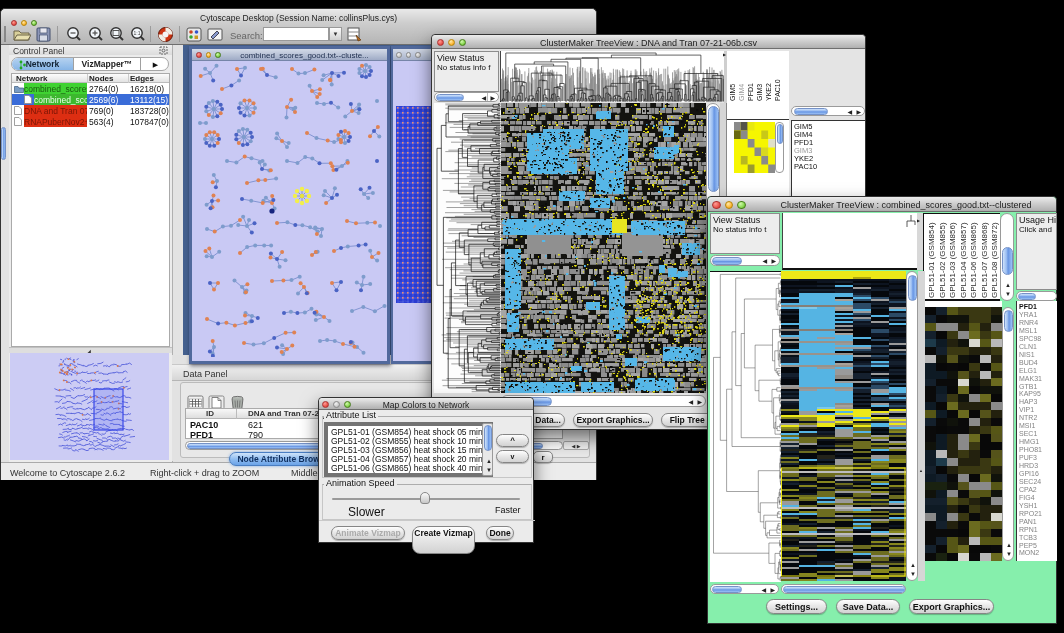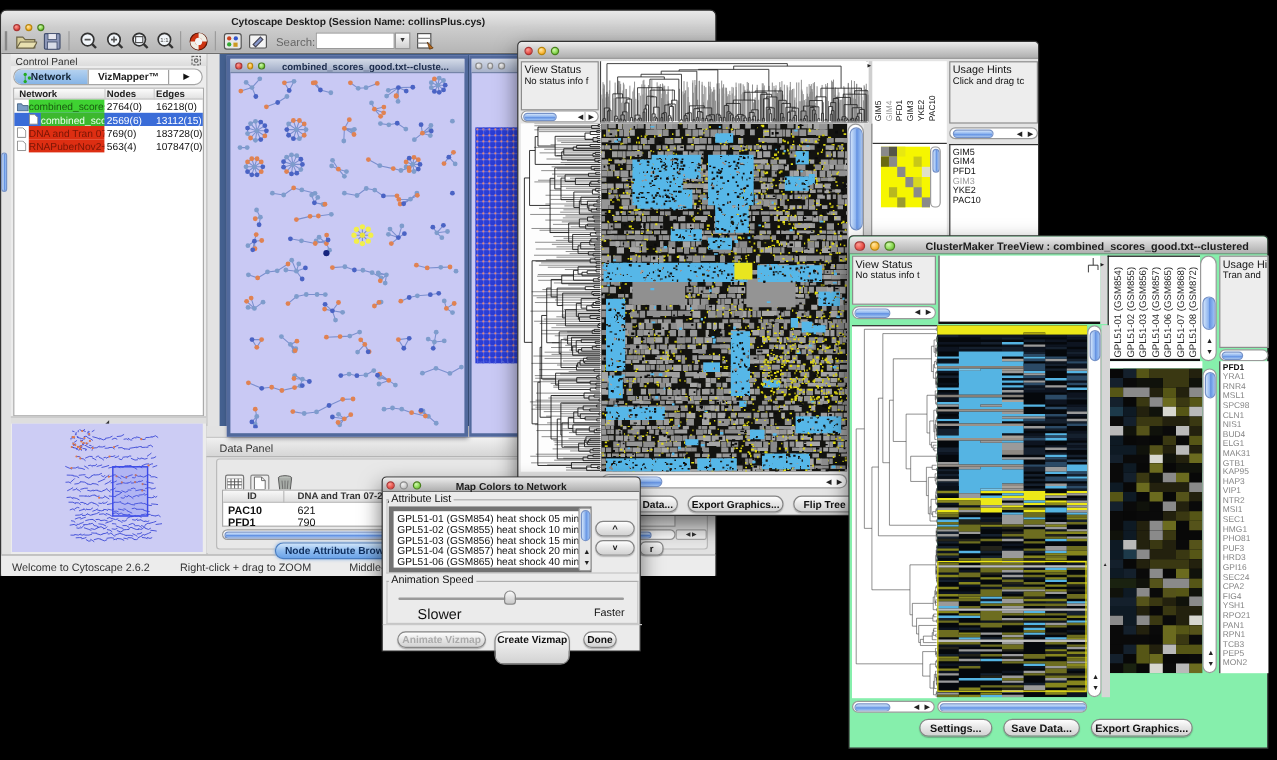--- a/index.html
+++ b/index.html
@@ -3,21 +3,21 @@
 *{margin:0;padding:0;box-sizing:border-box;}
 html,body{width:1064px;height:633px;background:#000;overflow:hidden;font-family:"Liberation Sans",sans-serif;}
 .a{position:absolute;}
 .win{position:absolute;border:1px solid #333;border-radius:5px 5px 0 0;box-shadow:0 8px 18px rgba(0,0,0,0.55);}
 .tbar{position:absolute;left:0;right:0;top:0;background:linear-gradient(#ececec,#cfcfcf 45%,#b2b2b2 96%,#9a9a9a);border-bottom:1px solid #6e6e6e;border-radius:5px 5px 0 0;}
 .tl{position:absolute;border-radius:50%;}
 .tl.r{background:radial-gradient(circle at 35% 30%,#ff9d96,#ec5b52 55%,#c62b22);border:0.5px solid #a33;}
 .tl.o{background:radial-gradient(circle at 35% 30%,#ffe9a8,#fdbc40 55%,#e1940e);border:0.5px solid #b8860b;}
 .tl.g{background:radial-gradient(circle at 35% 30%,#d2f8ae,#8edc58 55%,#56a420);border:0.5px solid #487f1c;}
 .tl.x{background:radial-gradient(circle at 35% 30%,#f2f2f2,#cfcfcf 55%,#a9a9a9);border:0.5px solid #8a8a8a;}
-.ttext{position:absolute;left:0;right:0;text-align:center;font-weight:bold;color:#1c1c1c;white-space:nowrap;}
+.ttext{position:absolute;left:0;right:0;text-align:center;font-weight:normal;color:#1c1c1c;white-space:nowrap;}
 .hsb{position:absolute;background:#fff;border:1px solid #9a9a9a;border-radius:7px;overflow:hidden;}
 .hth{position:absolute;top:0.5px;bottom:0.5px;border-radius:6px;background:linear-gradient(#cfe2fa,#8fb5ef 45%,#6492e2 55%,#9cc2f5);border:0.5px solid #7592c8;}
 .vth{position:absolute;left:0.5px;right:0.5px;border-radius:6px;background:linear-gradient(90deg,#cfe2fa,#8fb5ef 45%,#6492e2 55%,#9cc2f5);border:0.5px solid #7592c8;}
 .vsb{position:absolute;background:#fff;border:1px solid #9a9a9a;border-radius:7px;}
 .arr{position:absolute;font-size:6px;color:#222;line-height:1;}
 .pill{position:absolute;background:linear-gradient(#fefefe,#e8e8e8 45%,#d2d2d2);border:1px solid #858585;border-radius:8px;color:#111;font-weight:bold;text-align:center;box-shadow:0 1px 1px rgba(0,0,0,0.25);}
 .pnl{position:absolute;background:#e9e9e9;border:1px solid #8c8c8c;}
 </style></head><body>
 <div class="win" style="left:0px;top:8px;width:597px;height:472px;background:#e2e2e2">
     <div class="tbar" style="height:36px;background:linear-gradient(#e9e9e9,#cdcdcd 40%,#b5b5b5 100%)"></div>
@@ -989,20 +989,21 @@
         <line x1="2.3" y1="196.7" x2="5.2" y2="199.7" stroke="#5a6ad8" stroke-width="0.6"></line>
         <line x1="25.9" y1="-2.8" x2="26.6" y2="-0.8" stroke="#5a6ad8" stroke-width="0.6"></line>
         <line x1="4.1" y1="200.0" x2="2.0" y2="200.6" stroke="#5a6ad8" stroke-width="0.6"></line>
       </svg></div>
   </div>
 <div class="win" style="left:431px;top:34px;width:435px;height:396px;background:#e4e4e4;border-radius:4px 4px 0 0">
     <div class="tbar" style="height:14px;border-radius:4px 4px 0 0"></div>
     <div class="tl r" style="left:5px;top:3.5px;width:7px;height:7px"></div>
     <div class="tl o" style="left:16px;top:3.5px;width:7px;height:7px"></div>
     <div class="tl g" style="left:27px;top:3.5px;width:7px;height:7px"></div>
+    <div class="ttext" style="top:3px;font-size:9px">ClusterMaker TreeView : DNA and Tran 07-21-06b.csv</div>
     <div class="pnl" style="left:2px;top:16px;width:65px;height:41px;background:#ededed;font-size:8.5px;color:#111">
       <div style="position:absolute;left:2px;top:1px;font-size:9px">View Status</div>
       <div style="position:absolute;left:2px;top:11px;font-size:8px;white-space:nowrap">No status info f</div>
     </div>
     <div class="hsb" style="left:2px;top:57px;width:65px;height:10px">
       <div class="hth" style="left:1px;width:28px"></div>
       <span class="arr" style="right:12px;top:2px">◀</span>
       <span class="arr" style="right:3px;top:2px">▶</span>
       <span class="a" style="right:10px;top:0;width:1px;height:10px;background:#bbb"></span>
     </div>
@@ -1014,24 +1015,20 @@
     <div class="a" style="left:292px;top:16px;width:3px;height:52px;background:#cfcfcf">
       <span class="arr" style="left:-1px;top:2px;font-size:4px">▶</span>
     </div>
     <div class="a" style="left:295px;top:16px;width:62px;height:69px;background:#fff;border-bottom:1px solid #333">
       <div class="a" style="left:2px;top:50px;font-size:7px;color:#111;transform:rotate(-90deg);transform-origin:0 0;white-space:nowrap">GIM5</div>
       <div class="a" style="left:11px;top:50px;font-size:7px;color:#999;transform:rotate(-90deg);transform-origin:0 0;white-space:nowrap">GIM4</div>
       <div class="a" style="left:20px;top:50px;font-size:7px;color:#111;transform:rotate(-90deg);transform-origin:0 0;white-space:nowrap">PFD1</div>
       <div class="a" style="left:29px;top:50px;font-size:7px;color:#111;transform:rotate(-90deg);transform-origin:0 0;white-space:nowrap">GIM3</div>
       <div class="a" style="left:38px;top:50px;font-size:7px;color:#111;transform:rotate(-90deg);transform-origin:0 0;white-space:nowrap">YKE2</div>
       <div class="a" style="left:47px;top:50px;font-size:7px;color:#111;transform:rotate(-90deg);transform-origin:0 0;white-space:nowrap">PAC10</div>
-    </div>
-    <div class="pnl" style="left:359px;top:16px;width:74px;height:52px;background:#ededed">
-      <div style="position:absolute;left:2px;top:1px;font-size:9px;color:#111">Usage Hints</div>
-      <div style="position:absolute;left:2px;top:11px;font-size:8px;color:#111;white-space:nowrap">Click and drag tc</div>
     </div>
     <div class="hsb" style="left:359px;top:71px;width:74px;height:10px">
       <div class="hth" style="left:2px;width:34px"></div>
       <span class="arr" style="right:12px;top:2px">◀</span>
       <span class="arr" style="right:3px;top:2px">▶</span>
     </div>
     <div class="a" style="left:2px;top:68px;width:67px;height:290px;background:#fff;border-right:1px solid #333"><svg width="67" height="290" viewBox="0 0 67 290" style="">
         <rect width="67" height="290" fill="#fdfdfd"></rect>
         <path d="M67 0.0H11.3M67 1.8H11.3M67 3.6H14.1M67 5.2H11.3M67 6.7H15.1M67 12.8H29.8M67 14.4H30.4M67 15.8H33.6M67 17.6H24.8M67 19.8H11.0M67 21.4H19.5M67 22.8H34.8M67 24.4H15.7M67 26.6H29.8M67 28.0H33.4M67 29.5H21.4M67 30.8H38.5M67 32.4H33.2M67 34.1H36.7M67 36.0H25.7M67 37.7H30.1M67 39.2H17.0M67 42.1H26.0M67 43.8H30.2M67 45.5H41.0M67 47.2H14.4M67 48.6H11.3M67 50.5H24.5M67 52.4H33.2M67 53.9H37.6M67 55.6H24.3M67 59.7H20.6M67 61.6H34.2M67 63.2H24.8M67 65.0H37.7M67 67.0H20.5M67 68.6H36.3M67 70.6H15.2M67 71.9H35.5M67 73.8H32.8M67 75.7H7.8M67 77.0H37.2M67 78.6H35.0M67 80.4H20.4M67 81.9H34.2M67 84.0H26.8M67 86.0H41.5M67 87.4H8.9M67 88.9H15.6M67 90.6H24.0M67 94.1H27.1M67 95.6H35.6M67 97.3H29.2M67 98.9H11.9M67 100.6H25.9M67 102.7H29.7M67 104.5H12.5M67 106.6H37.4M67 108.4H40.7M67 109.7H11.0M67 111.3H29.7M67 113.4H20.9M67 114.8H12.3M67 116.1H16.9M67 118.0H15.1M67 119.7H22.5M67 121.6H36.7M67 125.8H14.2M67 127.2H13.6M67 130.6H14.5M67 132.8H27.6M67 134.5H39.5M67 138.3H18.0M67 140.1H9.1M67 142.2H21.3M67 143.5H10.2M67 145.1H13.2M67 147.0H28.5M67 149.1H11.7M67 151.2H33.8M67 154.9H36.0M67 156.3H8.0M67 157.9H36.6M67 159.5H34.0M67 161.0H29.6M67 162.9H19.1M67 164.7H11.1M67 166.6H15.8M67 167.9H29.4M67 170.1H25.5M67 172.3H17.3M67 173.6H38.6M67 175.2H17.1M67 176.8H28.3M67 178.8H35.5M67 180.7H36.6M67 182.6H25.9M67 184.8H37.0M67 186.6H25.2M67 188.7H40.4M67 190.5H19.8M67 192.3H25.6M67 193.7H10.5M67 195.7H19.8M67 197.8H35.1M67 199.8H8.9M67 201.2H30.2M67 205.0H15.3M67 206.7H39.9M67 208.6H32.8M67 210.0H11.7M67 212.2H12.0M67 213.5H18.2M67 215.1H10.5M67 216.5H24.9M67 218.4H27.1M67 219.7H27.1M67 224.6H12.7M67 226.8H26.6M67 228.7H22.9M67 230.5H12.3M67 231.9H7.6M67 233.2H34.5M67 234.6H10.2M67 236.3H12.2M67 238.0H9.1M67 240.0H19.1M67 241.8H33.0M67 243.8H21.1M67 245.6H40.0M67 249.4H21.9M67 250.9H11.7M67 254.4H34.7M67 255.8H13.0M67 257.5H40.1M67 260.9H17.3M67 262.6H39.8M67 264.2H27.1M67 265.5H28.1M67 267.6H28.1M67 269.1H36.0M67 271.1H26.5M67 272.8H41.1M67 275.5H12.5M67 277.2H7.9M67 278.8H35.4M67 280.5H27.8M67 282.7H8.6M67 284.4H22.0M67 286.5H37.6M67 288.7H37.7" stroke="#8a8a8a" stroke-width="0.8" fill="none"></path>
         <path d="M66.0 70.4L63.1 70.4M66.0 72.1L63.1 72.1M63.1 70.4L63.1 72.1M66.0 121.8L62.7 121.8M66.0 123.5L62.7 123.5M62.7 121.8L62.7 123.5M66.0 204.7L61.0 204.7M66.0 206.3L61.0 206.3M61.0 204.7L61.0 206.3M66.0 219.6L62.5 219.6M66.0 221.2L62.5 221.2M62.5 219.6L62.5 221.2M66.0 5.8L63.3 5.8M66.0 7.5L63.3 7.5M63.3 5.8L63.3 7.5M66.0 30.7L64.5 30.7M66.0 32.3L64.5 32.3M64.5 30.7L64.5 32.3M66.0 103.6L61.6 103.6M66.0 105.2L61.6 105.2M61.6 103.6L61.6 105.2M66.0 181.5L62.0 181.5M66.0 183.1L62.0 183.1M62.0 181.5L62.0 183.1M66.0 148.3L62.4 148.3M66.0 150.0L62.4 150.0M62.4 148.3L62.4 150.0M66.0 166.5L65.1 166.5M66.0 168.2L65.1 168.2M65.1 166.5L65.1 168.2M66.0 40.6L62.4 40.6M66.0 42.3L62.4 42.3M62.4 40.6L62.4 42.3M66.0 209.6L64.4 209.6M66.0 211.3L64.4 211.3M64.4 209.6L64.4 211.3M66.0 184.8L62.7 184.8M66.0 186.4L62.7 186.4M62.7 184.8L62.7 186.4M66.0 17.4L57.7 17.4M66.0 19.1L57.7 19.1M57.7 17.4L57.7 19.1M66.0 37.3L61.2 37.3M66.0 38.9L61.2 38.9M61.2 37.3L61.2 38.9M66.0 270.9L60.1 270.9M66.0 272.6L60.1 272.6M60.1 270.9L60.1 272.6M66.0 262.7L57.6 262.7M66.0 264.3L57.6 264.3M57.6 262.7L57.6 264.3M66.0 95.3L63.5 95.3M66.0 96.9L63.5 96.9M63.5 95.3L63.5 96.9M66.0 254.4L63.1 254.4M66.0 256.0L63.1 256.0M63.1 254.4L63.1 256.0M66.0 216.3L62.6 216.3M66.0 217.9L62.6 217.9M62.6 216.3L62.6 217.9M66.0 234.5L63.2 234.5M66.0 236.1L63.2 236.1M63.2 234.5L63.2 236.1M66.0 47.2L64.4 47.2M66.0 48.9L64.4 48.9M64.4 47.2L64.4 48.9M66.0 241.1L65.2 241.1M66.0 242.8L65.2 242.8M65.2 241.1L65.2 242.8M63.1 255.2L61.2 255.2M66.0 257.7L61.2 257.7M61.2 255.2L61.2 257.7M66.0 275.9L60.1 275.9M66.0 277.6L60.1 277.6M60.1 275.9L60.1 277.6M66.0 83.7L55.5 83.7M66.0 85.3L55.5 85.3M55.5 83.7L55.5 85.3M66.0 161.6L63.4 161.6M66.0 163.2L63.4 163.2M63.4 161.6L63.4 163.2M62.4 149.1L60.4 149.1M66.0 151.6L60.4 151.6M60.4 149.1L60.4 151.6M66.0 87.0L61.2 87.0M66.0 88.7L61.2 88.7M61.2 87.0L61.2 88.7M57.7 18.2L46.5 18.2M66.0 20.7L46.5 20.7M46.5 18.2L46.5 20.7M62.7 122.6L55.3 122.6M66.0 125.1L55.3 125.1M55.3 122.6L55.3 125.1M63.3 6.6L57.9 6.6M66.0 9.1L57.9 9.1M57.9 6.6L57.9 9.1M66.0 194.7L55.0 194.7M66.0 196.4L55.0 196.4M55.0 194.7L55.0 196.4M66.0 128.4L64.4 128.4M66.0 130.1L64.4 130.1M64.4 128.4L64.4 130.1M66.0 214.6L57.8 214.6M62.6 217.1L57.8 217.1M57.8 214.6L57.8 217.1M60.4 150.4L59.4 150.4M66.0 153.3L59.4 153.3M59.4 150.4L59.4 153.3M66.0 154.9L65.1 154.9M66.0 156.6L65.1 156.6M65.1 154.9L65.1 156.6M64.4 210.5L63.3 210.5M66.0 212.9L63.3 212.9M63.3 210.5L63.3 212.9M66.0 77.1L60.1 77.1M66.0 78.7L60.1 78.7M60.1 77.1L60.1 78.7M57.6 263.5L56.6 263.5M66.0 266.0L56.6 266.0M56.6 263.5L56.6 266.0M56.6 264.7L55.7 264.7M66.0 267.6L55.7 267.6M55.7 264.7L55.7 267.6M66.0 198.0L53.2 198.0M66.0 199.7L53.2 199.7M53.2 198.0L53.2 199.7M66.0 237.8L57.5 237.8M66.0 239.5L57.5 239.5M57.5 237.8L57.5 239.5M60.1 271.8L57.7 271.8M66.0 274.3L57.7 274.3M57.7 271.8L57.7 274.3M66.0 145.0L64.5 145.0M66.0 146.7L64.5 146.7M64.5 145.0L64.5 146.7M63.3 211.7L46.6 211.7M57.8 215.8L46.6 215.8M46.6 211.7L46.6 215.8M66.0 14.1L63.9 14.1M66.0 15.7L63.9 15.7M63.9 14.1L63.9 15.7M66.0 67.1L60.8 67.1M66.0 68.8L60.8 68.8M60.8 67.1L60.8 68.8M63.1 71.3L58.7 71.3M66.0 73.7L58.7 73.7M58.7 71.3L58.7 73.7M63.2 235.3L52.0 235.3M57.5 238.6L52.0 238.6M52.0 235.3L52.0 238.6M66.0 29.0L61.7 29.0M64.5 31.5L61.7 31.5M61.7 29.0L61.7 31.5M62.7 185.6L59.6 185.6M66.0 188.1L59.6 188.1M59.6 185.6L59.6 188.1M66.0 261.0L54.3 261.0M55.7 266.2L54.3 266.2M54.3 261.0L54.3 266.2M66.0 90.3L62.4 90.3M66.0 92.0L62.4 92.0M62.4 90.3L62.4 92.0M66.0 141.7L60.6 141.7M66.0 143.3L60.6 143.3M60.6 141.7L60.6 143.3M66.0 55.5L64.3 55.5M66.0 57.2L64.3 57.2M64.3 55.5L64.3 57.2M62.5 220.4L57.9 220.4M66.0 222.9L57.9 222.9M57.9 220.4L57.9 222.9M66.0 179.8L50.4 179.8M62.0 182.3L50.4 182.3M50.4 179.8L50.4 182.3M66.0 246.1L63.3 246.1M66.0 247.7L63.3 247.7M63.3 246.1L63.3 247.7M66.0 115.2L62.8 115.2M66.0 116.8L62.8 116.8M62.8 115.2L62.8 116.8M66.0 244.4L53.6 244.4M63.3 246.9L53.6 246.9M53.6 244.4L53.6 246.9M60.8 67.9L56.7 67.9M58.7 72.5L56.7 72.5M56.7 67.9L56.7 72.5M66.0 100.3L61.4 100.3M66.0 101.9L61.4 101.9M61.4 100.3L61.4 101.9M64.4 48.1L58.3 48.1M66.0 50.5L58.3 50.5M58.3 48.1L58.3 50.5M63.5 96.1L58.4 96.1M66.0 98.6L58.4 98.6M58.4 96.1L58.4 98.6M66.0 159.9L57.7 159.9M63.4 162.4L57.7 162.4M57.7 159.9L57.7 162.4M55.0 195.5L52.2 195.5M53.2 198.9L52.2 198.9M52.2 195.5L52.2 198.9M66.0 108.5L60.2 108.5M66.0 110.2L60.2 110.2M60.2 108.5L60.2 110.2M65.2 241.9L49.6 241.9M53.6 245.7L49.6 245.7M49.6 241.9L49.6 245.7M66.0 60.5L64.9 60.5M66.0 62.1L64.9 62.1M64.9 60.5L64.9 62.1M66.0 63.8L63.4 63.8M66.0 65.5L63.4 65.5M63.4 63.8L63.4 65.5M66.0 140.0L59.3 140.0M60.6 142.5L59.3 142.5M59.3 140.0L59.3 142.5M66.0 24.0L62.0 24.0M66.0 25.7L62.0 25.7M62.0 24.0L62.0 25.7M57.7 161.2L48.9 161.2M66.0 164.9L48.9 164.9M48.9 161.2L48.9 164.9M66.0 252.7L57.1 252.7M61.2 256.4L57.1 256.4M57.1 252.7L57.1 256.4M59.6 186.8L50.7 186.8M66.0 189.7L50.7 189.7M50.7 186.8L50.7 189.7M62.0 24.9L60.1 24.9M66.0 27.3L60.1 27.3M60.1 24.9L60.1 27.3M66.0 158.3L48.0 158.3M48.9 163.0L48.0 163.0M48.0 158.3L48.0 163.0M66.0 226.2L61.0 226.2M66.0 227.9L61.0 227.9M61.0 226.2L61.0 227.9M66.0 171.5L61.1 171.5M66.0 173.2L61.1 173.2M61.1 171.5L61.1 173.2M66.0 118.5L62.7 118.5M66.0 120.1L62.7 120.1M62.7 118.5L62.7 120.1M54.3 263.6L53.1 263.6M66.0 269.3L53.1 269.3M53.1 263.6L53.1 269.3M50.7 188.3L48.0 188.3M66.0 191.4L48.0 191.4M48.0 188.3L48.0 191.4M66.0 80.4L61.2 80.4M66.0 82.0L61.2 82.0M61.2 80.4L61.2 82.0M57.1 254.6L46.1 254.6M66.0 259.3L46.1 259.3M46.1 254.6L46.1 259.3M66.0 285.9L63.9 285.9M66.0 287.5L63.9 287.5M63.9 285.9L63.9 287.5M52.2 197.2L49.4 197.2M66.0 201.3L49.4 201.3M49.4 197.2L49.4 201.3M46.6 213.8L31.5 213.8M57.9 221.6L31.5 221.6M31.5 213.8L31.5 221.6M66.0 0.8L64.4 0.8M66.0 2.5L64.4 2.5M64.4 0.8L64.4 2.5M59.4 151.8L54.9 151.8M65.1 155.8L54.9 155.8M54.9 151.8L54.9 155.8M63.4 64.6L55.5 64.6M56.7 70.2L55.5 70.2M55.5 64.6L55.5 70.2M64.5 145.8L50.3 145.8M54.9 153.8L50.3 153.8M50.3 145.8L50.3 153.8M62.4 41.4L56.4 41.4M66.0 43.9L56.4 43.9M56.4 41.4L56.4 43.9M50.4 181.0L46.2 181.0M48.0 189.8L46.2 189.8M46.2 181.0L46.2 189.8M60.1 276.7L55.8 276.7M66.0 279.2L55.8 279.2M55.8 276.7L55.8 279.2M66.0 10.8L63.6 10.8M66.0 12.4L63.6 12.4M63.6 10.8L63.6 12.4M64.9 61.3L50.1 61.3M55.5 67.4L50.1 67.4M50.1 61.3L50.1 67.4M66.0 106.9L56.3 106.9M60.2 109.4L56.3 109.4M56.3 106.9L56.3 109.4M61.1 172.3L59.5 172.3M66.0 174.8L59.5 174.8M59.5 172.3L59.5 174.8M46.2 185.4L43.2 185.4M66.0 193.1L43.2 193.1M43.2 185.4L43.2 193.1M55.3 123.9L51.0 123.9M66.0 126.8L51.0 126.8M51.0 123.9L51.0 126.8M62.7 119.3L47.7 119.3M51.0 125.3L47.7 125.3M47.7 119.3L47.7 125.3M58.4 97.4L57.5 97.4M61.4 101.1L57.5 101.1M57.5 97.4L57.5 101.1M66.0 178.1L42.3 178.1M43.2 189.3L42.3 189.3M42.3 178.1L42.3 189.3M46.5 19.5L43.7 19.5M66.0 22.4L43.7 22.4M43.7 19.5L43.7 22.4M52.0 237.0L47.6 237.0M49.6 243.8L47.6 243.8M47.6 237.0L47.6 243.8M50.1 64.4L48.8 64.4M66.0 75.4L48.8 75.4M48.8 64.4L48.8 75.4M66.0 251.1L43.4 251.1M46.1 257.0L43.4 257.0M43.4 251.1L43.4 257.0M55.5 84.5L54.1 84.5M61.2 87.8L54.1 87.8M54.1 84.5L54.1 87.8M47.6 240.4L44.1 240.4M66.0 249.4L44.1 249.4M44.1 240.4L44.1 249.4M57.5 99.2L49.9 99.2M61.6 104.4L49.9 104.4M49.9 99.2L49.9 104.4M66.0 53.9L62.4 53.9M64.3 56.3L62.4 56.3M62.4 53.9L62.4 56.3M44.1 244.9L39.6 244.9M43.4 254.0L39.6 254.0M39.6 244.9L39.6 254.0M66.0 229.5L65.2 229.5M66.0 231.2L65.2 231.2M65.2 229.5L65.2 231.2M43.7 20.9L35.8 20.9M60.1 26.1L35.8 26.1M35.8 20.9L35.8 26.1M61.0 227.0L56.8 227.0M65.2 230.3L56.8 230.3M56.8 227.0L56.8 230.3M66.0 135.1L61.0 135.1M66.0 136.7L61.0 136.7M61.0 135.1L61.0 136.7M66.0 176.5L39.0 176.5M42.3 183.7L39.0 183.7M39.0 176.5L39.0 183.7M66.0 208.0L29.0 208.0M31.5 217.7L29.0 217.7M29.0 208.0L29.0 217.7M49.9 101.8L47.7 101.8M56.3 108.1L47.7 108.1M47.7 101.8L47.7 108.1M64.4 1.7L59.0 1.7M66.0 4.1L59.0 4.1M59.0 1.7L59.0 4.1M35.8 23.5L34.1 23.5M61.7 30.2L34.1 30.2M34.1 23.5L34.1 30.2M62.4 55.1L59.7 55.1M66.0 58.8L59.7 58.8M59.7 55.1L59.7 58.8M58.3 49.3L57.3 49.3M66.0 52.2L57.3 52.2M57.3 49.3L57.3 52.2M53.1 266.4L48.2 266.4M57.7 273.0L48.2 273.0M48.2 266.4L48.2 273.0M63.6 11.6L60.2 11.6M63.9 14.9L60.2 14.9M60.2 11.6L60.2 14.9M49.4 199.3L47.4 199.3M66.0 203.0L47.4 203.0M47.4 199.3L47.4 203.0M60.1 77.9L55.6 77.9M61.2 81.2L55.6 81.2M55.6 77.9L55.6 81.2M66.0 35.6L58.7 35.6M61.2 38.1L58.7 38.1M58.7 35.6L58.7 38.1M47.4 201.1L46.4 201.1M61.0 205.5L46.4 205.5M46.4 201.1L46.4 205.5M66.0 224.5L52.7 224.5M56.8 228.7L52.7 228.7M52.7 224.5L52.7 228.7M57.9 7.9L53.5 7.9M60.2 13.3L53.5 13.3M53.5 7.9L53.5 13.3M55.6 79.5L48.8 79.5M54.1 86.2L48.8 86.2M48.8 79.5L48.8 86.2M53.5 10.6L28.6 10.6M34.1 26.9L28.6 26.9M28.6 10.6L28.6 26.9M66.0 111.9L61.7 111.9M66.0 113.5L61.7 113.5M61.7 111.9L61.7 113.5M55.8 278.0L51.9 278.0M66.0 280.9L51.9 280.9M51.9 278.0L51.9 280.9M61.0 135.9L53.7 135.9M66.0 138.4L53.7 138.4M53.7 135.9L53.7 138.4M65.1 167.4L64.3 167.4M66.0 169.9L64.3 169.9M64.3 167.4L64.3 169.9M64.4 129.3L60.5 129.3M66.0 131.7L60.5 131.7M60.5 129.3L60.5 131.7M62.4 91.1L58.0 91.1M66.0 93.6L58.0 93.6M58.0 91.1L58.0 93.6M66.0 284.2L58.5 284.2M63.9 286.7L58.5 286.7M58.5 284.2L58.5 286.7M58.5 285.4L54.9 285.4M66.0 289.2L54.9 289.2M54.9 285.4L54.9 289.2M39.0 180.1L33.5 180.1M46.4 203.3L33.5 203.3M33.5 180.1L33.5 203.3M50.3 149.8L46.3 149.8M48.0 160.6L46.3 160.6M46.3 149.8L46.3 160.6M39.6 249.5L34.3 249.5M48.2 269.7L34.3 269.7M34.3 249.5L34.3 269.7M59.0 2.9L14.3 2.9M28.6 18.7L14.3 18.7M14.3 2.9L14.3 18.7M66.0 232.8L33.4 232.8M34.3 259.6L33.4 259.6M33.4 232.8L33.4 259.6M59.7 57.0L44.2 57.0M48.8 69.9L44.2 69.9M44.2 57.0L44.2 69.9M46.3 155.2L37.2 155.2M64.3 168.6L37.2 168.6M37.2 155.2L37.2 168.6M59.3 141.3L34.9 141.3M37.2 161.9L34.9 161.9M34.9 141.3L34.9 161.9M33.4 246.2L30.4 246.2M51.9 279.4L30.4 279.4M30.4 246.2L30.4 279.4M53.7 137.1L30.3 137.1M34.9 151.6L30.3 151.6M30.3 137.1L30.3 151.6M58.0 92.4L43.2 92.4M47.7 105.0L43.2 105.0M43.2 92.4L43.2 105.0M48.8 82.9L39.9 82.9M43.2 98.7L39.9 98.7M39.9 82.9L39.9 98.7M52.7 226.6L25.2 226.6M30.4 262.8L25.2 262.8M25.2 226.6L25.2 262.8M47.7 122.3L43.9 122.3M60.5 130.5L43.9 130.5M43.9 122.3L43.9 130.5M66.0 45.6L45.5 45.6M57.3 50.8L45.5 50.8M45.5 45.6L45.5 50.8M59.5 173.6L32.0 173.6M33.5 191.7L32.0 191.7M32.0 173.6L32.0 191.7M43.9 126.4L34.1 126.4M66.0 133.4L34.1 133.4M34.1 126.4L34.1 133.4M56.4 42.7L36.9 42.7M45.5 48.2L36.9 48.2M36.9 42.7L36.9 48.2M34.1 129.9L25.3 129.9M30.3 144.4L25.3 144.4M25.3 129.9L25.3 144.4M14.3 10.8L12.0 10.8M66.0 34.0L12.0 34.0M12.0 10.8L12.0 34.0M36.9 45.4L33.5 45.4M44.2 63.4L33.5 63.4M33.5 45.4L33.5 63.4M25.3 137.1L21.6 137.1M32.0 182.6L21.6 182.6M21.6 137.1L21.6 182.6M58.7 36.9L28.3 36.9M33.5 54.4L28.3 54.4M28.3 36.9L28.3 54.4M21.6 159.9L17.4 159.9M29.0 212.8L17.4 212.8M17.4 159.9L17.4 212.8M66.0 282.5L42.2 282.5M54.9 287.3L42.2 287.3M42.2 282.5L42.2 287.3M28.3 45.6L24.4 45.6M39.9 90.8L24.4 90.8M24.4 45.6L24.4 90.8M12.0 22.4L7.3 22.4M24.4 68.2L7.3 68.2M7.3 22.4L7.3 68.2M61.7 112.7L57.8 112.7M62.8 116.0L57.8 116.0M57.8 112.7L57.8 116.0M17.4 186.4L16.1 186.4M25.2 244.7L16.1 244.7M16.1 186.4L16.1 244.7M16.1 215.5L14.2 215.5M42.2 284.9L14.2 284.9M14.2 215.5L14.2 284.9M57.8 114.3L9.4 114.3M14.2 250.2L9.4 250.2M9.4 114.3L9.4 250.2M7.3 45.3L3.0 45.3M9.4 182.3L3.0 182.3M3.0 45.3L3.0 182.3" stroke="#111" stroke-width="0.7" fill="none"></path>
@@ -1218,21 +1215,21 @@
       <div class="a" style="left:55.5px;top:84px;font-size:8px;color:#2a2a2a;transform:rotate(-90deg);transform-origin:0 0;white-space:nowrap">GPL51-07 (GSM868)</div>
       <div class="a" style="left:66.0px;top:84px;font-size:8px;color:#2a2a2a;transform:rotate(-90deg);transform-origin:0 0;white-space:nowrap">GPL51-08 (GSM872)</div>
     </div>
     <div class="vsb" style="left:292px;top:16px;width:14px;height:88px">
       <div class="vth" style="top:33px;height:28px"></div>
       <span class="arr" style="left:4px;bottom:12px">▲</span>
       <span class="arr" style="left:4px;bottom:3px">▼</span>
     </div>
     <div class="pnl" style="left:308px;top:16px;width:41px;height:77px;background:#ededed;overflow:hidden">
       <div style="position:absolute;left:2px;top:1px;font-size:9px;color:#111;white-space:nowrap">Usage Hi</div>
-      <div style="position:absolute;left:2px;top:11px;font-size:8px;color:#111;white-space:nowrap">Tran and</div>
+      <div style="position:absolute;left:2px;top:11px;font-size:8px;color:#111;white-space:nowrap">Click and</div>
     </div>
     <div class="hsb" style="left:308px;top:94px;width:41px;height:10px">
       <div class="hth" style="left:1px;width:18px"></div>
     </div>
     <div class="a" style="left:2px;top:74px;width:71px;height:310px;background:#fff;border-top:1px solid #111"><svg width="71" height="310" viewBox="0 0 71 310" style="">
         <rect width="71" height="310" fill="#fff"></rect>
         <path d="M70.5 8.3L70.5 8.3M70.5 10.7L70.5 10.7M70.5 8.3L70.5 10.7M70.5 89.4L70.4 89.4M70.5 91.8L70.4 91.8M70.4 89.4L70.4 91.8M70.5 37.0L70.4 37.0M70.5 39.3L70.4 39.3M70.4 37.0L70.4 39.3M70.5 46.5L70.5 46.5M70.5 48.9L70.5 48.9M70.5 46.5L70.5 48.9M70.5 211.0L70.5 211.0M70.5 213.4L70.5 213.4M70.5 211.0L70.5 213.4M70.5 234.9L70.5 234.9M70.5 237.3L70.5 237.3M70.5 234.9L70.5 237.3M70.5 189.6L70.5 189.6M70.5 192.0L70.5 192.0M70.5 189.6L70.5 192.0M70.5 304.0L70.4 304.0M70.5 306.4L70.4 306.4M70.4 304.0L70.4 306.4M70.5 70.3L70.5 70.3M70.5 72.7L70.5 72.7M70.5 70.3L70.5 72.7M70.5 84.7L70.5 84.7M70.5 87.0L70.5 87.0M70.5 84.7L70.5 87.0M70.5 194.3L70.4 194.3M70.5 196.7L70.4 196.7M70.4 194.3L70.4 196.7M70.5 17.9L70.4 17.9M70.5 20.3L70.4 20.3M70.4 17.9L70.4 20.3M70.5 75.1L70.5 75.1M70.5 77.5L70.5 77.5M70.5 75.1L70.5 77.5M70.5 134.7L70.5 134.7M70.5 137.1L70.5 137.1M70.5 134.7L70.5 137.1M70.5 296.9L70.5 296.9M70.5 299.3L70.5 299.3M70.5 296.9L70.5 299.3M70.5 76.3L70.3 76.3M70.5 79.9L70.3 79.9M70.3 76.3L70.3 79.9M70.5 68.0L70.4 68.0M70.5 71.5L70.4 71.5M70.4 68.0L70.4 71.5M70.5 172.9L70.5 172.9M70.5 175.3L70.5 175.3M70.5 172.9L70.5 175.3M70.5 125.2L70.4 125.2M70.5 127.6L70.4 127.6M70.4 125.2L70.4 127.6M70.5 239.7L68.1 239.7M70.5 242.0L68.1 242.0M68.1 239.7L68.1 242.0M70.5 270.7L70.3 270.7M70.5 273.0L70.3 273.0M70.3 270.7L70.3 273.0M70.5 118.0L70.4 118.0M70.5 120.4L70.4 120.4M70.4 118.0L70.4 120.4M70.5 203.9L70.4 203.9M70.5 206.3L70.4 206.3M70.4 203.9L70.4 206.3M70.5 63.2L70.3 63.2M70.5 65.6L70.3 65.6M70.3 63.2L70.3 65.6M70.5 227.7L69.9 227.7M70.5 230.1L69.9 230.1M69.9 227.7L69.9 230.1M70.5 256.3L69.9 256.3M70.5 258.7L69.9 258.7M69.9 256.3L69.9 258.7M70.5 251.6L68.1 251.6M70.5 254.0L68.1 254.0M68.1 251.6L68.1 254.0M70.5 41.7L70.5 41.7M70.5 44.1L70.5 44.1M70.5 41.7L70.5 44.1M70.5 170.5L70.4 170.5M70.5 174.1L70.4 174.1M70.4 170.5L70.4 174.1M70.5 282.6L70.5 282.6M70.5 285.0L70.5 285.0M70.5 282.6L70.5 285.0M68.1 252.8L67.8 252.8M69.9 257.5L67.8 257.5M67.8 252.8L67.8 257.5M70.5 135.9L70.3 135.9M70.5 139.5L70.3 139.5M70.3 135.9L70.3 139.5M70.5 58.4L70.5 58.4M70.5 60.8L70.5 60.8M70.5 58.4L70.5 60.8M70.5 208.7L70.5 208.7M70.5 212.2L70.5 212.2M70.5 208.7L70.5 212.2M67.8 255.2L66.9 255.2M70.5 261.1L66.9 261.1M66.9 255.2L66.9 261.1M70.5 42.9L70.3 42.9M70.5 47.7L70.3 47.7M70.3 42.9L70.3 47.7M66.9 258.1L59.5 258.1M70.5 263.5L59.5 263.5M59.5 258.1L59.5 263.5M70.5 9.5L70.4 9.5M70.5 13.1L70.4 13.1M70.4 9.5L70.4 13.1M70.5 199.1L70.5 199.1M70.5 201.5L70.5 201.5M70.5 199.1L70.5 201.5M70.5 161.0L70.4 161.0M70.5 163.3L70.4 163.3M70.4 161.0L70.4 163.3M70.4 19.1L70.3 19.1M70.5 22.7L70.3 22.7M70.3 19.1L70.3 22.7M70.5 277.8L70.5 277.8M70.5 280.2L70.5 280.2M70.5 277.8L70.5 280.2M70.5 101.3L68.4 101.3M70.5 103.7L68.4 103.7M68.4 101.3L68.4 103.7M70.5 141.9L70.4 141.9M70.5 144.3L70.4 144.3M70.4 141.9L70.4 144.3M59.5 260.8L57.0 260.8M70.5 265.9L57.0 265.9M57.0 260.8L57.0 265.9M69.9 228.9L69.6 228.9M70.5 232.5L69.6 232.5M69.6 228.9L69.6 232.5M70.5 292.1L70.5 292.1M70.5 294.5L70.5 294.5M70.5 292.1L70.5 294.5M70.5 215.8L70.5 215.8M70.5 218.2L70.5 218.2M70.5 215.8L70.5 218.2M70.5 244.4L70.4 244.4M70.5 246.8L70.4 246.8M70.4 244.4L70.4 246.8M70.3 137.7L69.9 137.7M70.4 143.1L69.9 143.1M69.9 137.7L69.9 143.1M70.5 85.8L70.4 85.8M70.4 90.6L70.4 90.6M70.4 85.8L70.4 90.6M70.5 200.3L70.3 200.3M70.4 205.1L70.3 205.1M70.3 200.3L70.3 205.1M70.5 151.4L70.3 151.4M70.5 153.8L70.3 153.8M70.3 151.4L70.3 153.8M70.3 152.6L69.9 152.6M70.5 156.2L69.9 156.2M69.9 152.6L69.9 156.2M70.5 130.0L70.4 130.0M70.5 132.3L70.4 132.3M70.4 130.0L70.4 132.3M70.5 15.5L70.0 15.5M70.3 20.9L70.0 20.9M70.0 15.5L70.0 20.9M70.5 146.7L70.5 146.7M70.5 149.0L70.5 149.0M70.5 146.7L70.5 149.0M70.5 187.2L70.5 187.2M70.5 190.8L70.5 190.8M70.5 187.2L70.5 190.8M68.1 240.8L67.4 240.8M70.4 245.6L67.4 245.6M67.4 240.8L67.4 245.6M70.5 110.9L70.5 110.9M70.5 113.3L70.5 113.3M70.5 110.9L70.5 113.3M70.3 202.7L70.2 202.7M70.5 210.4L70.2 210.4M70.2 202.7L70.2 210.4M70.4 126.4L70.0 126.4M70.4 131.2L70.0 131.2M70.0 126.4L70.0 131.2M70.5 293.3L70.3 293.3M70.5 298.1L70.3 298.1M70.3 293.3L70.3 298.1M70.5 99.0L67.6 99.0M68.4 102.5L67.6 102.5M67.6 99.0L67.6 102.5M70.5 82.3L70.2 82.3M70.4 88.2L70.2 88.2M70.2 82.3L70.2 88.2M70.5 1.2L70.3 1.2M70.5 3.6L70.3 3.6M70.3 1.2L70.3 3.6M70.3 78.1L69.7 78.1M70.2 85.2L69.7 85.2M69.7 78.1L69.7 85.2M70.5 289.7L70.2 289.7M70.3 295.7L70.2 295.7M70.2 289.7L70.2 295.7M70.5 287.3L69.6 287.3M70.2 292.7L69.6 292.7M69.6 287.3L69.6 292.7M70.5 182.4L70.5 182.4M70.5 184.8L70.5 184.8M70.5 182.4L70.5 184.8M70.5 249.2L55.6 249.2M57.0 263.4L55.6 263.4M55.6 249.2L55.6 263.4M70.5 177.7L70.4 177.7M70.5 180.0L70.4 180.0M70.4 177.7L70.4 180.0M70.5 168.1L70.3 168.1M70.4 172.3L70.3 172.3M70.3 168.1L70.3 172.3M69.9 154.4L67.2 154.4M70.5 158.6L67.2 158.6M67.2 154.4L67.2 158.6M70.5 96.6L66.2 96.6M67.6 100.8L66.2 100.8M66.2 96.6L66.2 100.8M70.5 56.0L70.3 56.0M70.5 59.6L70.3 59.6M70.3 56.0L70.3 59.6M69.9 140.4L69.8 140.4M70.5 147.8L69.8 147.8M69.8 140.4L69.8 147.8M70.3 271.8L70.2 271.8M70.5 275.4L70.2 275.4M70.2 271.8L70.2 275.4M69.8 144.1L65.9 144.1M67.2 156.5L65.9 156.5M65.9 144.1L65.9 156.5M70.5 29.8L70.4 29.8M70.5 32.2L70.4 32.2M70.4 29.8L70.4 32.2M69.7 81.7L69.0 81.7M70.5 94.2L69.0 94.2M69.0 81.7L69.0 94.2M70.3 170.2L70.2 170.2M70.4 178.8L70.2 178.8M70.2 170.2L70.2 178.8M70.5 115.7L66.8 115.7M70.4 119.2L66.8 119.2M66.8 115.7L66.8 119.2M70.4 69.8L68.2 69.8M69.0 87.9L68.2 87.9M68.2 69.8L68.2 87.9M70.3 45.3L70.2 45.3M70.5 51.3L70.2 51.3M70.2 45.3L70.2 51.3M70.5 220.6L70.5 220.6M70.5 223.0L70.5 223.0M70.5 220.6L70.5 223.0M70.5 221.8L70.2 221.8M70.5 225.3L70.2 225.3M70.2 221.8L70.2 225.3M70.4 305.2L70.2 305.2M70.5 308.8L70.2 308.8M70.2 305.2L70.2 308.8M70.5 27.4L70.2 27.4M70.4 31.0L70.2 31.0M70.2 27.4L70.2 31.0M70.5 279.0L69.7 279.0M70.5 283.8L69.7 283.8M69.7 279.0L69.7 283.8M70.5 183.6L70.4 183.6M70.5 189.0L70.4 189.0M70.4 183.6L70.4 189.0M70.0 18.2L69.5 18.2M70.5 25.0L69.5 25.0M69.5 18.2L69.5 25.0M70.4 11.3L68.4 11.3M69.5 21.6L68.4 21.6M68.4 11.3L68.4 21.6M70.5 217.0L69.7 217.0M70.2 223.6L69.7 223.6M69.7 217.0L69.7 223.6M69.6 290.0L68.6 290.0M70.5 301.7L68.6 301.7M68.6 290.0L68.6 301.7M70.5 122.8L69.3 122.8M70.0 128.8L69.3 128.8M69.3 122.8L69.3 128.8M70.3 57.8L69.7 57.8M70.3 64.4L69.7 64.4M69.7 57.8L69.7 64.4M70.5 108.5L70.4 108.5M70.5 112.1L70.4 112.1M70.4 108.5L70.4 112.1M70.5 53.7L69.4 53.7M69.7 61.1L69.4 61.1M69.4 53.7L69.4 61.1M68.6 295.8L67.9 295.8M70.2 307.0L67.9 307.0M67.9 295.8L67.9 307.0M68.2 78.8L64.8 78.8M66.2 98.7L64.8 98.7M64.8 78.8L64.8 98.7M65.9 150.3L65.0 150.3M70.4 162.2L65.0 162.2M65.0 150.3L65.0 162.2M69.4 57.4L62.5 57.4M64.8 88.8L62.5 88.8M62.5 57.4L62.5 88.8M70.4 38.2L69.7 38.2M70.2 48.3L69.7 48.3M69.7 38.2L69.7 48.3M70.5 268.3L69.6 268.3M70.2 273.6L69.6 273.6M69.6 268.3L69.6 273.6M70.4 186.3L70.2 186.3M70.4 195.5L70.2 195.5M70.2 186.3L70.2 195.5M70.2 29.2L68.8 29.2M70.5 34.6L68.8 34.6M68.8 29.2L68.8 34.6M69.7 220.3L69.0 220.3M69.6 230.7L69.0 230.7M69.0 220.3L69.0 230.7M70.2 190.9L69.8 190.9M70.2 206.6L69.8 206.6M69.8 190.9L69.8 206.6M69.7 281.4L65.0 281.4M67.9 301.4L65.0 301.4M65.0 281.4L65.0 301.4M69.3 125.8L63.6 125.8M65.0 156.2L63.6 156.2M63.6 125.8L63.6 156.2M68.8 31.9L67.8 31.9M69.7 43.2L67.8 43.2M67.8 31.9L67.8 43.2M66.8 117.4L62.0 117.4M63.6 141.0L62.0 141.0M62.0 117.4L62.0 141.0M70.5 106.1L70.3 106.1M70.4 110.3L70.3 110.3M70.3 106.1L70.3 110.3M67.4 243.2L53.8 243.2M55.6 256.3L53.8 256.3M53.8 243.2L53.8 256.3M70.3 108.2L48.9 108.2M62.0 129.2L48.9 129.2M48.9 108.2L48.9 129.2M62.5 73.1L45.1 73.1M48.9 118.7L45.1 118.7M45.1 73.1L45.1 118.7M68.4 16.5L66.2 16.5M67.8 37.6L66.2 37.6M66.2 16.5L66.2 37.6M69.0 225.5L67.7 225.5M70.5 236.1L67.7 236.1M67.7 225.5L67.7 236.1M66.2 27.0L34.4 27.0M45.1 95.9L34.4 95.9M34.4 27.0L34.4 95.9M34.4 61.5L31.2 61.5M70.5 165.7L31.2 165.7M31.2 61.5L31.2 165.7M67.7 230.8L50.3 230.8M53.8 249.8L50.3 249.8M50.3 230.8L50.3 249.8M70.5 6.0L25.7 6.0M31.2 113.6L25.7 113.6M25.7 6.0L25.7 113.6M69.8 198.7L48.3 198.7M50.3 240.3L48.3 240.3M48.3 198.7L48.3 240.3M25.7 59.8L22.0 59.8M70.2 174.5L22.0 174.5M22.0 59.8L22.0 174.5M22.0 117.2L16.6 117.2M48.3 219.5L16.6 219.5M16.6 117.2L16.6 219.5M69.6 271.0L58.9 271.0M65.0 291.4L58.9 291.4M58.9 271.0L58.9 291.4M70.3 2.4L10.3 2.4M16.6 168.3L10.3 168.3M10.3 2.4L10.3 168.3M10.3 85.4L3.5 85.4M58.9 281.2L3.5 281.2M3.5 85.4L3.5 281.2" stroke="#333" stroke-width="0.45" fill="none"></path>
       </svg></div>
     <div class="a" style="left:73px;top:74px;width:125px;height:310px"><svg width="125" height="310" viewBox="0 0 125 310" style="">
         <rect width="125" height="310" fill="#05080c"></rect>

